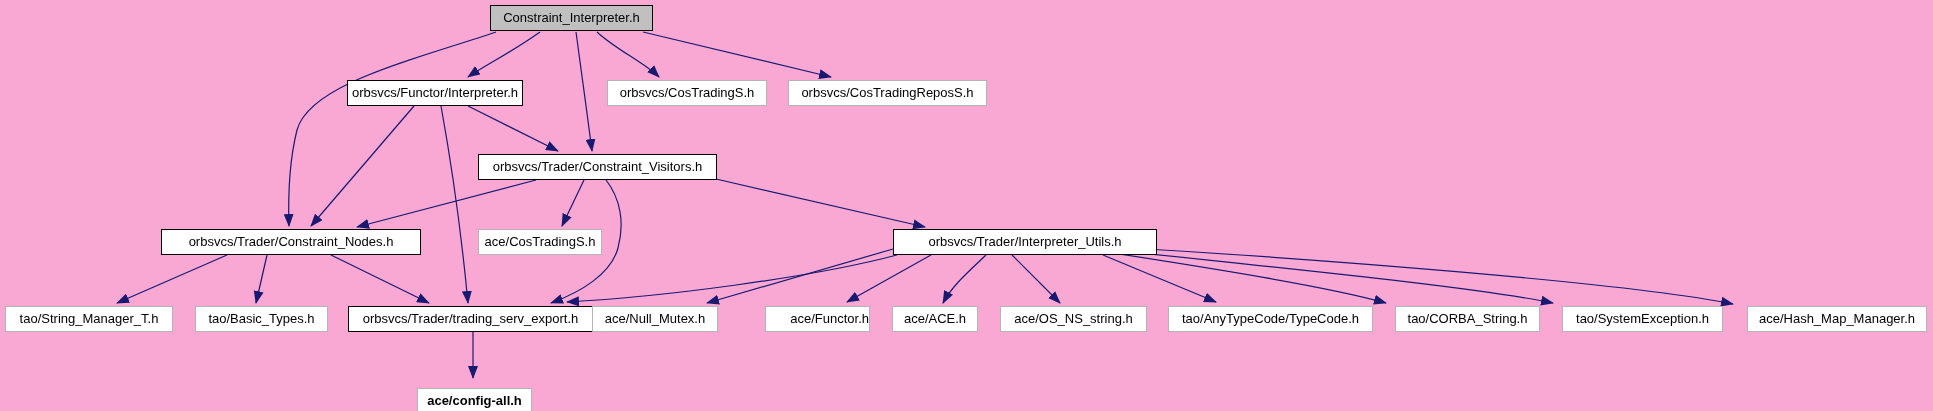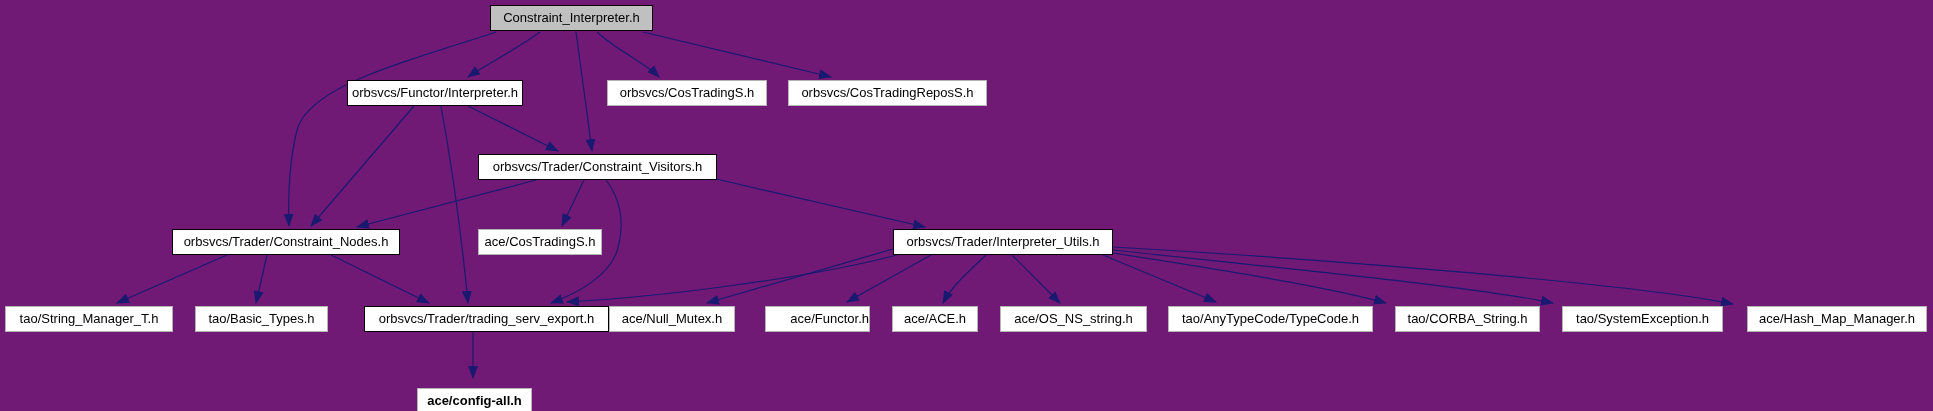--- a/index.html
+++ b/index.html
@@ -1,19 +1,19 @@
 <!DOCTYPE html>
 <html><head>
 <meta charset="utf-8">
 <style>
   html,body{margin:0;padding:0;background:#ffffff;}
   #stage{
     position:relative;
     width:1933px;height:411px;
-    background:#701a75;
+    background:#f9a8d4;
     font-family:"Liberation Sans","DejaVu Sans",sans-serif;
     overflow:hidden;
   }
   #edge-layer{position:absolute;left:0;top:0;width:1933px;height:411px;}
   .node{
     position:absolute;
     box-sizing:border-box;
     height:26px;
     line-height:24px;
     text-align:center;
@@ -65,27 +65,27 @@
         <path d="M1113,247 C1320,259 1630,283 1733,304" class="edge" marker-end="url(#arrow)"></path>
         <path d="M473,332 L473,378" class="edge" marker-end="url(#arrow)"></path>
       </g>
   </svg>
   <div id="nodes">
       <div class="node current" style="left: 490px; top: 5px; width: 163px;">Constraint_Interpreter.h</div>
       <div class="node internal" style="left: 347px; top: 80px; width: 176px;">orbsvcs/Functor/Interpreter.h</div>
       <div class="node external" style="left: 607px; top: 80px; width: 160px;">orbsvcs/CosTradingS.h</div>
       <div class="node external" style="left: 788px; top: 80px; width: 199px;">orbsvcs/CosTradingReposS.h</div>
       <div class="node internal" style="left: 478px; top: 154px; width: 239px;">orbsvcs/Trader/Constraint_Visitors.h</div>
-      <div class="node internal" style="left: 172px; top: 229px; width: 228px;">orbsvcs/Trader/Constraint_Nodes.h</div>
+      <div class="node internal" style="left: 161px; top: 229px; width: 260px;">orbsvcs/Trader/Constraint_Nodes.h</div>
       <div class="node external" style="left: 478px; top: 229px; width: 124px;">ace/CosTradingS.h</div>
-      <div class="node internal" style="left: 893px; top: 229px; width: 220px;">orbsvcs/Trader/Interpreter_Utils.h</div>
+      <div class="node internal" style="left: 893px; top: 229px; width: 264px;">orbsvcs/Trader/Interpreter_Utils.h</div>
       <div class="node external" style="left: 5px; top: 306px; width: 168px;">tao/String_Manager_T.h</div>
       <div class="node external" style="left: 195px; top: 306px; width: 133px;">tao/Basic_Types.h</div>
-      <div class="node internal" style="left: 364px; top: 306px; width: 245px;">orbsvcs/Trader/trading_serv_export.h</div>
-      <div class="node external" style="left: 609px; top: 306px; width: 126px;">ace/Null_Mutex.h</div>
+      <div class="node internal" style="left: 348px; top: 306px; width: 245px;">orbsvcs/Trader/trading_serv_export.h</div>
+      <div class="node external" style="left: 592px; top: 306px; width: 126px;">ace/Null_Mutex.h</div>
       <div class="node external" style="left: 765px; top: 306px; width: 105px; text-align: right;">ace/Functor.h</div>
       <div class="node external" style="left: 892px; top: 306px; width: 86px;">ace/ACE.h</div>
       <div class="node external" style="left: 1000px; top: 306px; width: 147px;">ace/OS_NS_string.h</div>
       <div class="node external" style="left: 1168px; top: 306px; width: 205px;">tao/AnyTypeCode/TypeCode.h</div>
       <div class="node external" style="left: 1395px; top: 306px; width: 145px;">tao/CORBA_String.h</div>
       <div class="node external" style="left: 1562px; top: 306px; width: 161px;">tao/SystemException.h</div>
       <div class="node external" style="left: 1747px; top: 306px; width: 180px;">ace/Hash_Map_Manager.h</div>
       <div class="node external" style="left: 417px; top: 388px; width: 115px; font-weight: bold;">ace/config-all.h</div>
     </div>
 </div>

